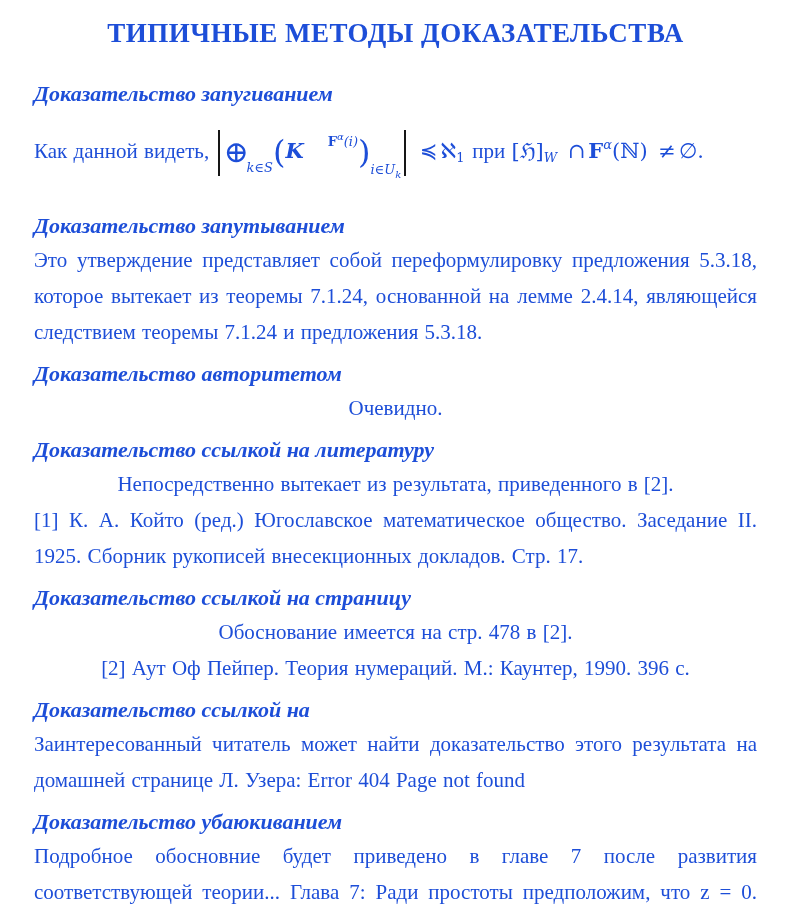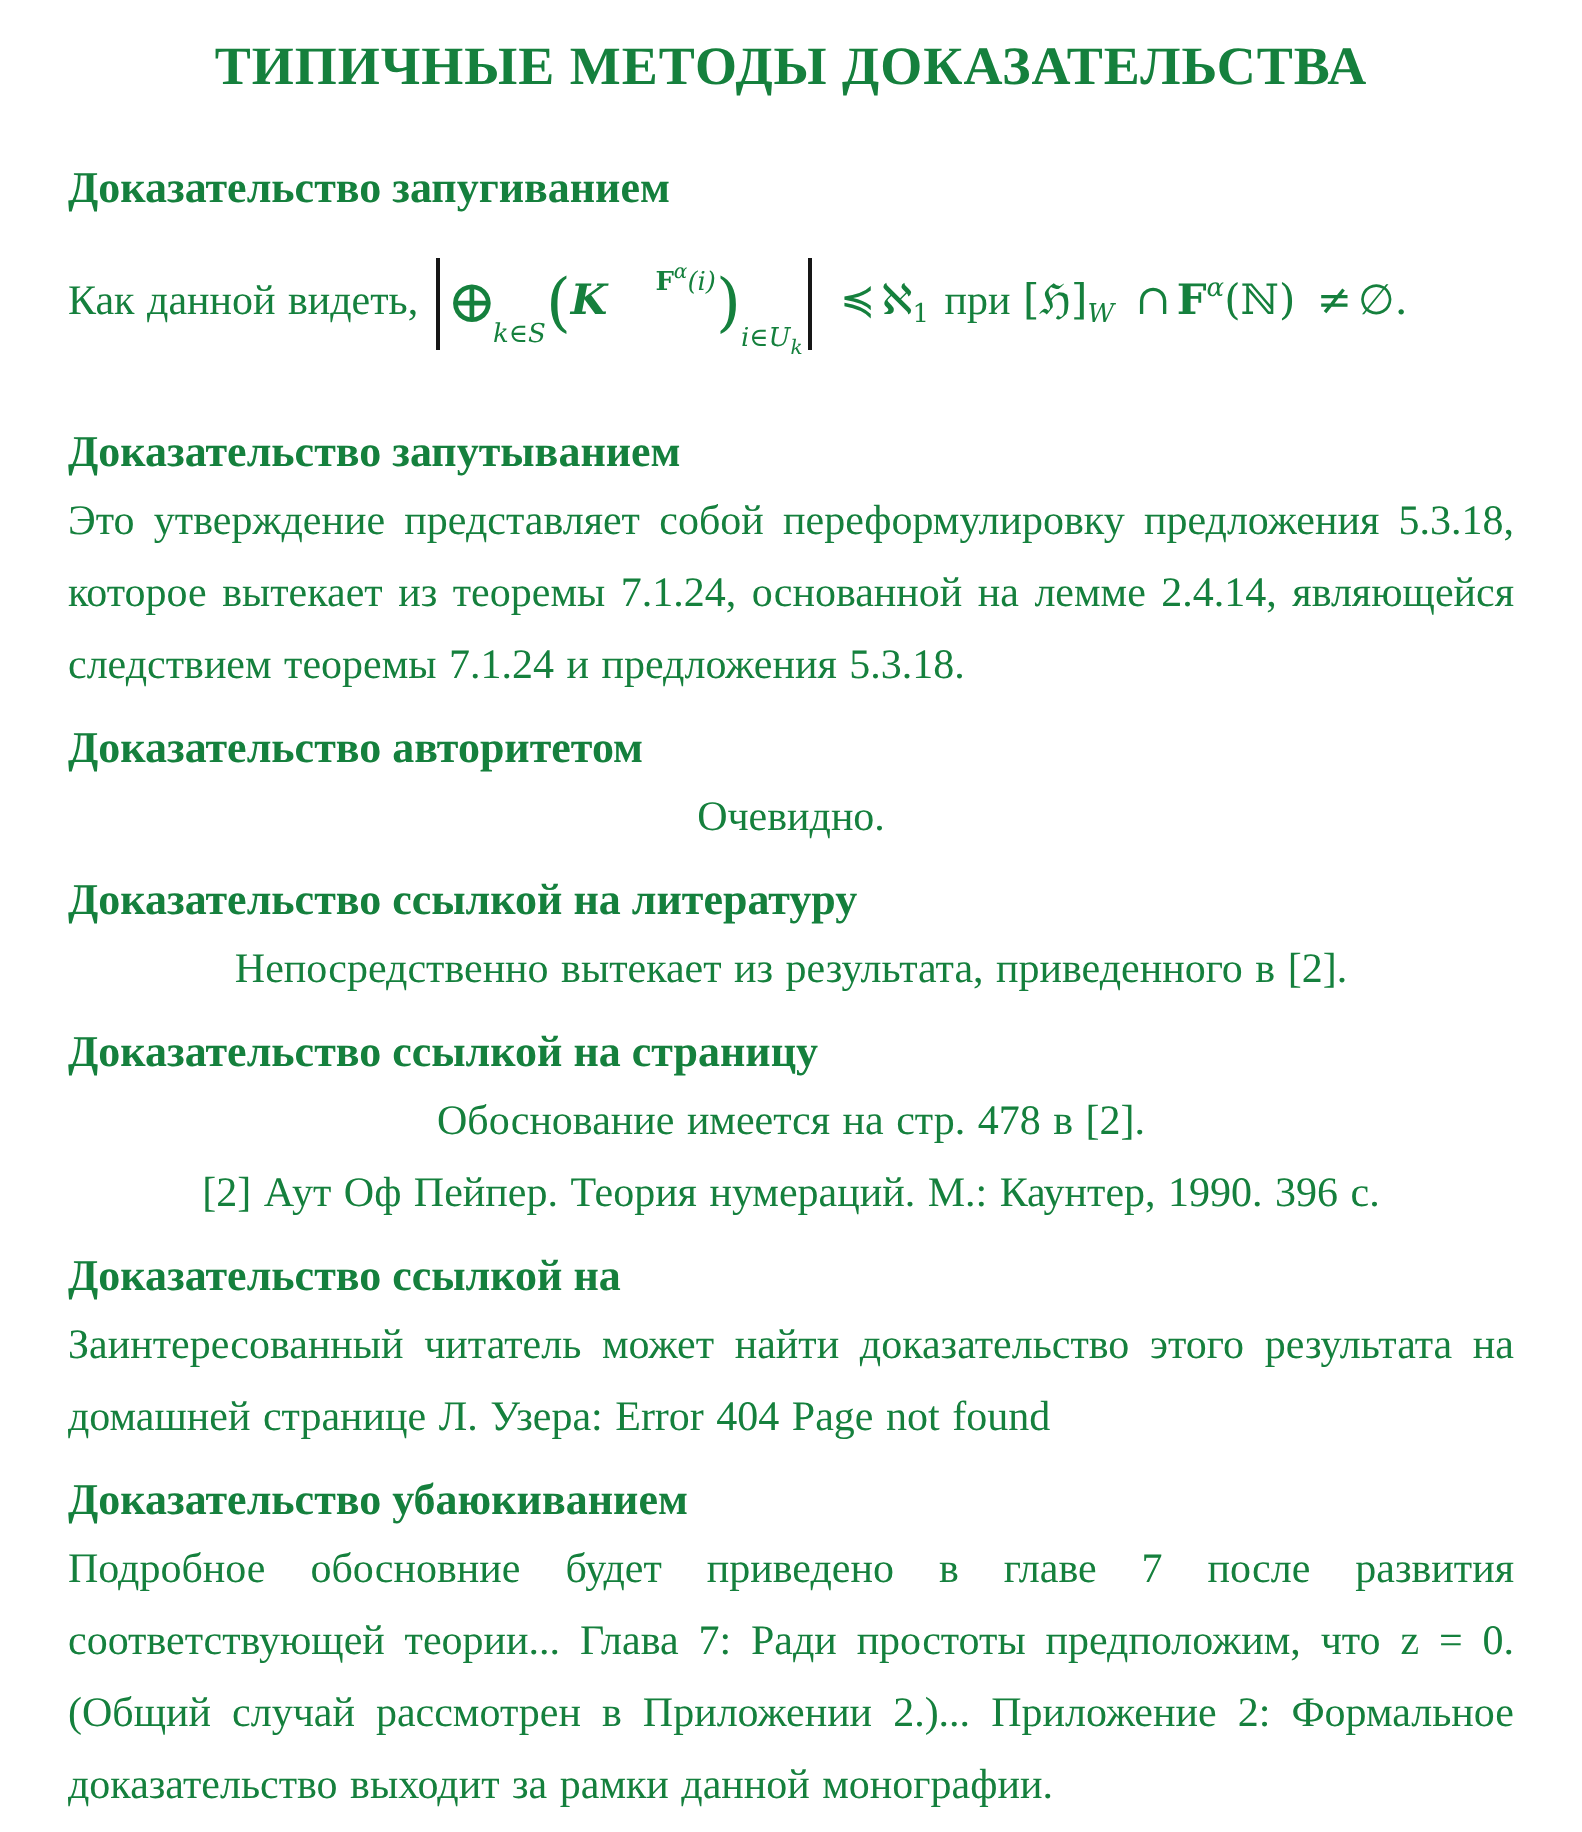--- a/index.html
+++ b/index.html
@@ -3,38 +3,39 @@
 <meta charset="utf-8">
 <style>
   html, body { margin: 0; padding: 0; background: #ffffff; }
   .page {
     position: relative;
     width: 791px;
     height: 916px;
     box-sizing: border-box;
     padding: 10px 34px 0 34px;
     background: #ffffff;
-    color: #15803d;
+    color: #1d4ed8;
     font-family: "Liberation Serif", "DejaVu Serif", serif;
     overflow: hidden;
   }
   .title {
     text-align: center;
     font-weight: bold;
     font-size: 27px;
     line-height: 34px;
     letter-spacing: 0.5px;
     margin: 6px 0 30px 0;
   }
   .section { margin-bottom: 10px; }
   .heading {
     font-weight: bold;
     font-size: 22px;
     line-height: 28px;
     margin: 0 0 2px 0;
+    font-style: italic;
   }
   .para {
     font-size: 21px;
     line-height: 36px;
     margin: 0;
     text-align: justify;
     word-spacing: 1px;
   }
   .para.last-flush { text-align: center; }
 
@@ -93,20 +94,21 @@
   </div>
 
   <div class="section">
     <h2 class="heading">Доказательство авторитетом</h2>
     <p class="para last-flush">Очевидно.</p>
   </div>
 
   <div class="section">
     <h2 class="heading">Доказательство ссылкой на литературу</h2>
     <p class="para last-flush">Непосредственно вытекает из результата, приведенного в [2].</p>
+    <p class="para">[1] К. А. Който (ред.) Югославское математическое общество. Заседание II. 1925. Сборник рукописей внесекционных докладов. Стр. 17.</p>
   </div>
 
   <div class="section">
     <h2 class="heading">Доказательство ссылкой на страницу</h2>
     <p class="para last-flush">Обоснование имеется на стр. 478 в [2].</p>
     <p class="para last-flush">[2] Аут Оф Пейпер. Теория нумераций. М.: Каунтер, 1990. 396 с.</p>
   </div>
 
   <div class="section">
     <h2 class="heading">Доказательство ссылкой на</h2>

